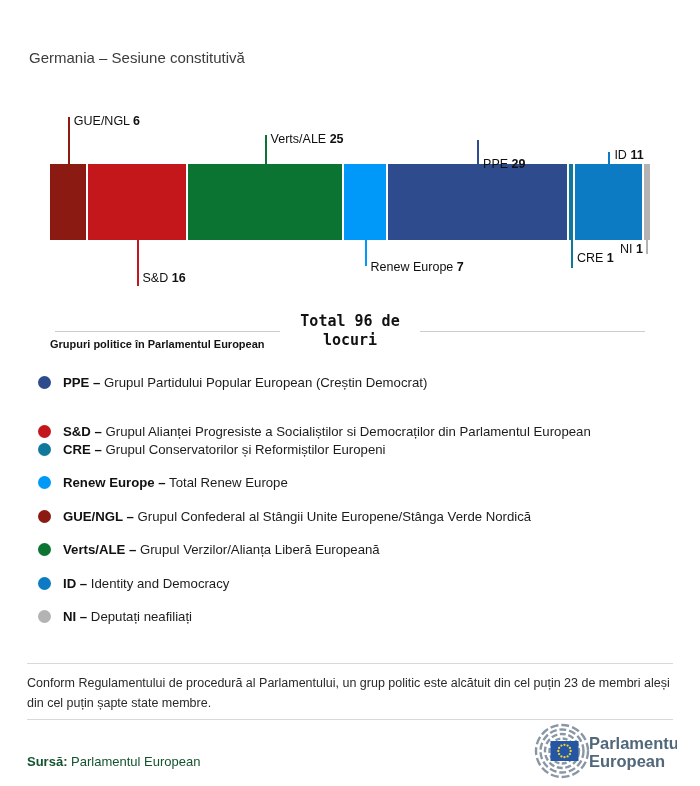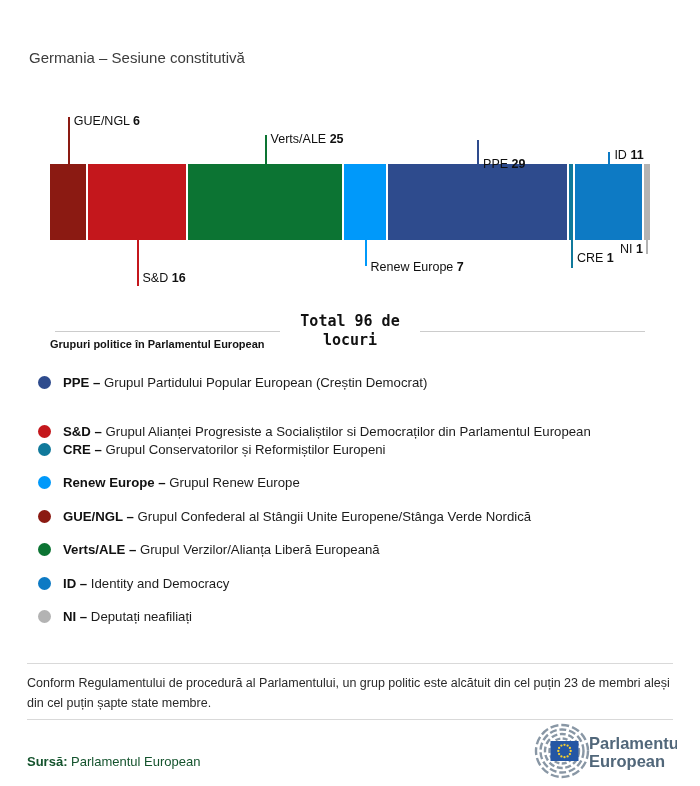--- a/index.html
+++ b/index.html
@@ -52,21 +52,21 @@
       <div class="lg-row" style="top: 404.5px; margin-top: 16px;">
         <span class="lg-dot" style="background: rgb(196, 23, 28);"></span>
         <span class="lg-text"><b>S&amp;D –</b><span> Grupul Alianței Progresiste a Socialiștilor si Democraților din Parlamentul European</span></span>
       </div>
       <div class="lg-row" style="top: 438px;">
         <span class="lg-dot" style="background: rgb(16, 121, 155);"></span>
         <span class="lg-text"><b>CRE –</b><span> Grupul Conservatorilor și Reformiștilor Europeni</span></span>
       </div>
       <div class="lg-row" style="top: 471.5px;">
         <span class="lg-dot" style="background: rgb(0, 153, 250);"></span>
-        <span class="lg-text"><b>Renew Europe –</b><span> Grupul Renew Europe</span></span>
+        <span class="lg-text"><b>Renew Europe –</b><span> Total Renew Europe</span></span>
       </div>
       <div class="lg-row" style="top: 505px;">
         <span class="lg-dot" style="background: rgb(139, 26, 18);"></span>
         <span class="lg-text"><b>GUE/NGL –</b><span> Grupul Confederal al Stângii Unite Europene/Stânga Verde Nordică</span></span>
       </div>
       <div class="lg-row" style="top: 538.5px;">
         <span class="lg-dot" style="background: rgb(12, 116, 51);"></span>
         <span class="lg-text"><b>Verts/ALE –</b><span> Grupul Verzilor/Alianța Liberă Europeană</span></span>
       </div>
       <div class="lg-row" style="top: 572px;">

